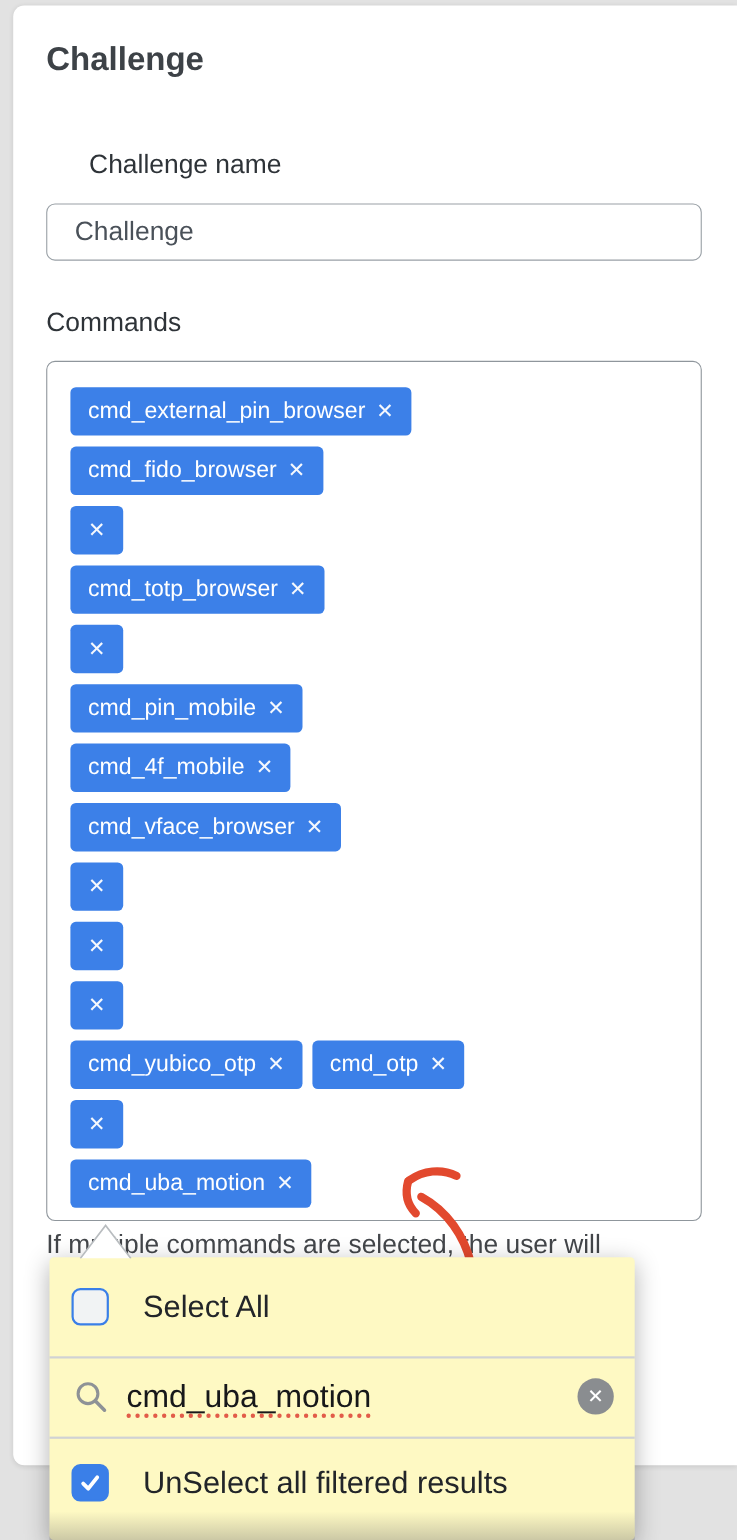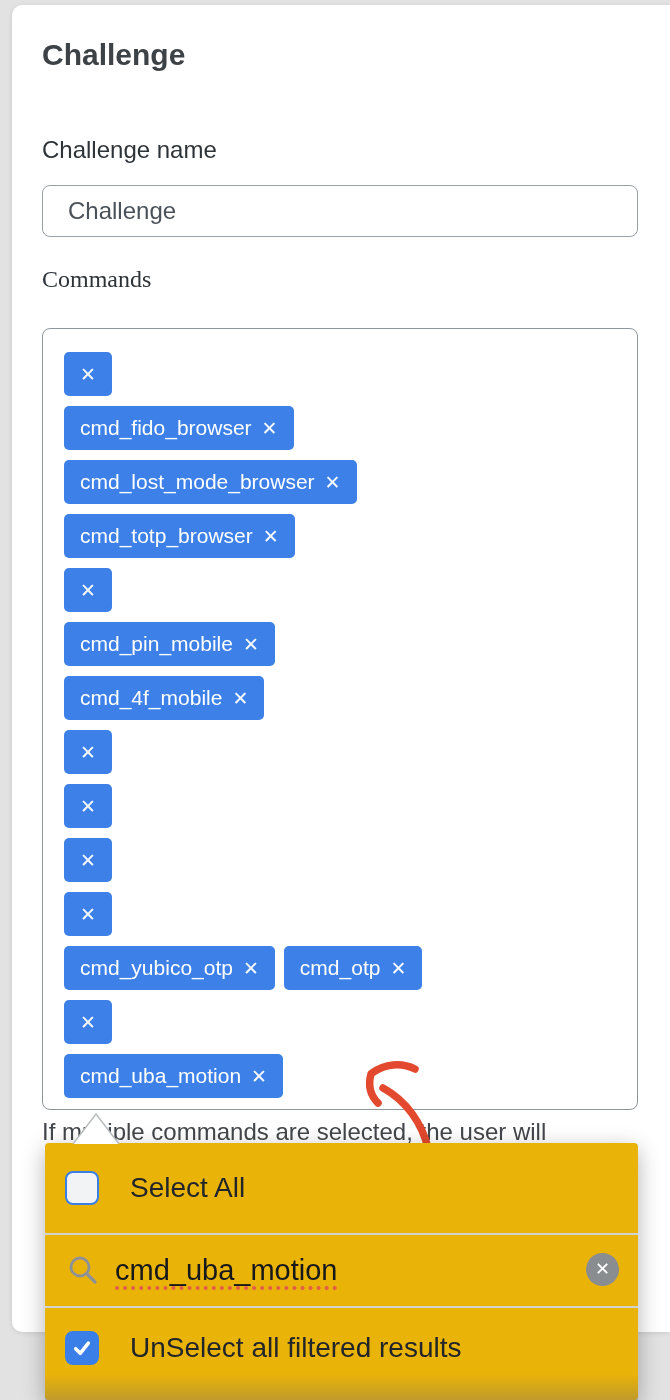--- a/index.html
+++ b/index.html
@@ -44,22 +44,22 @@
   .chip-remove{font-size:19px;line-height:1;opacity:.95;cursor:pointer;}
   .help-text{
     left:42px;top:1118px;width:626px;
     font-size:24px;color:#43464a;white-space:nowrap;overflow:hidden;
     z-index:1;
   }
   
   .arrow-svg{left:352px;top:1052px;z-index:5;}
   
   .dropdown{
-    left:45px;top:1143px;width:593px;height:257px;
-    background:#eab308;border-radius:4px;
+    left:45px;top:1143px;width:532px;height:257px;
+    background:#fef9c3;border-radius:4px;
     box-shadow:0 6px 22px rgba(0,0,0,0.30);
     z-index:6;
   }
   .caret{left:71px;top:1112px;z-index:7;}
   .dd-row{
     position:absolute;left:0;right:0;
     display:flex;align-items:center;padding-left:20px;
   }
   .row-select-all{top:0;height:90px;}
   .row-search{top:92px;height:70px;}
@@ -95,40 +95,40 @@
     pointer-events:none;
   }
 </style>
 </head>
 <body style="--chip: #3c80e8;">
 
 <div class="abs card"></div>
 
 <div class="abs page-title">Challenge</div>
 
-<div class="abs field-label" style="top:136px;">Challenge name</div>
+<div class="abs field-label" style="top:136px;margin-left:39px;">Challenge name</div>
 <input class="abs name-input" type="text" value="Challenge" style="">
 
-<div class="abs field-label" style="top:266px;font-family:Liberation Serif, serif;">Commands</div>
+<div class="abs field-label" style="top:280px;">Commands</div>
 <div class="abs commands-box">
   <div id="chips-container">
       <div class="chip-row">
         <span class="chip">
+          <span>cmd_external_pin_browser</span>
           <span class="chip-remove">✕</span>
         </span>
       </div>
       <div class="chip-row">
         <span class="chip">
           <span>cmd_fido_browser</span>
           <span class="chip-remove">✕</span>
         </span>
       </div>
       <div class="chip-row">
         <span class="chip">
-          <span>cmd_lost_mode_browser</span>
           <span class="chip-remove">✕</span>
         </span>
       </div>
       <div class="chip-row">
         <span class="chip">
           <span>cmd_totp_browser</span>
           <span class="chip-remove">✕</span>
         </span>
       </div>
       <div class="chip-row">
@@ -143,20 +143,21 @@
         </span>
       </div>
       <div class="chip-row">
         <span class="chip">
           <span>cmd_4f_mobile</span>
           <span class="chip-remove">✕</span>
         </span>
       </div>
       <div class="chip-row">
         <span class="chip">
+          <span>cmd_vface_browser</span>
           <span class="chip-remove">✕</span>
         </span>
       </div>
       <div class="chip-row">
         <span class="chip">
           <span class="chip-remove">✕</span>
         </span>
       </div>
       <div class="chip-row">
         <span class="chip">

